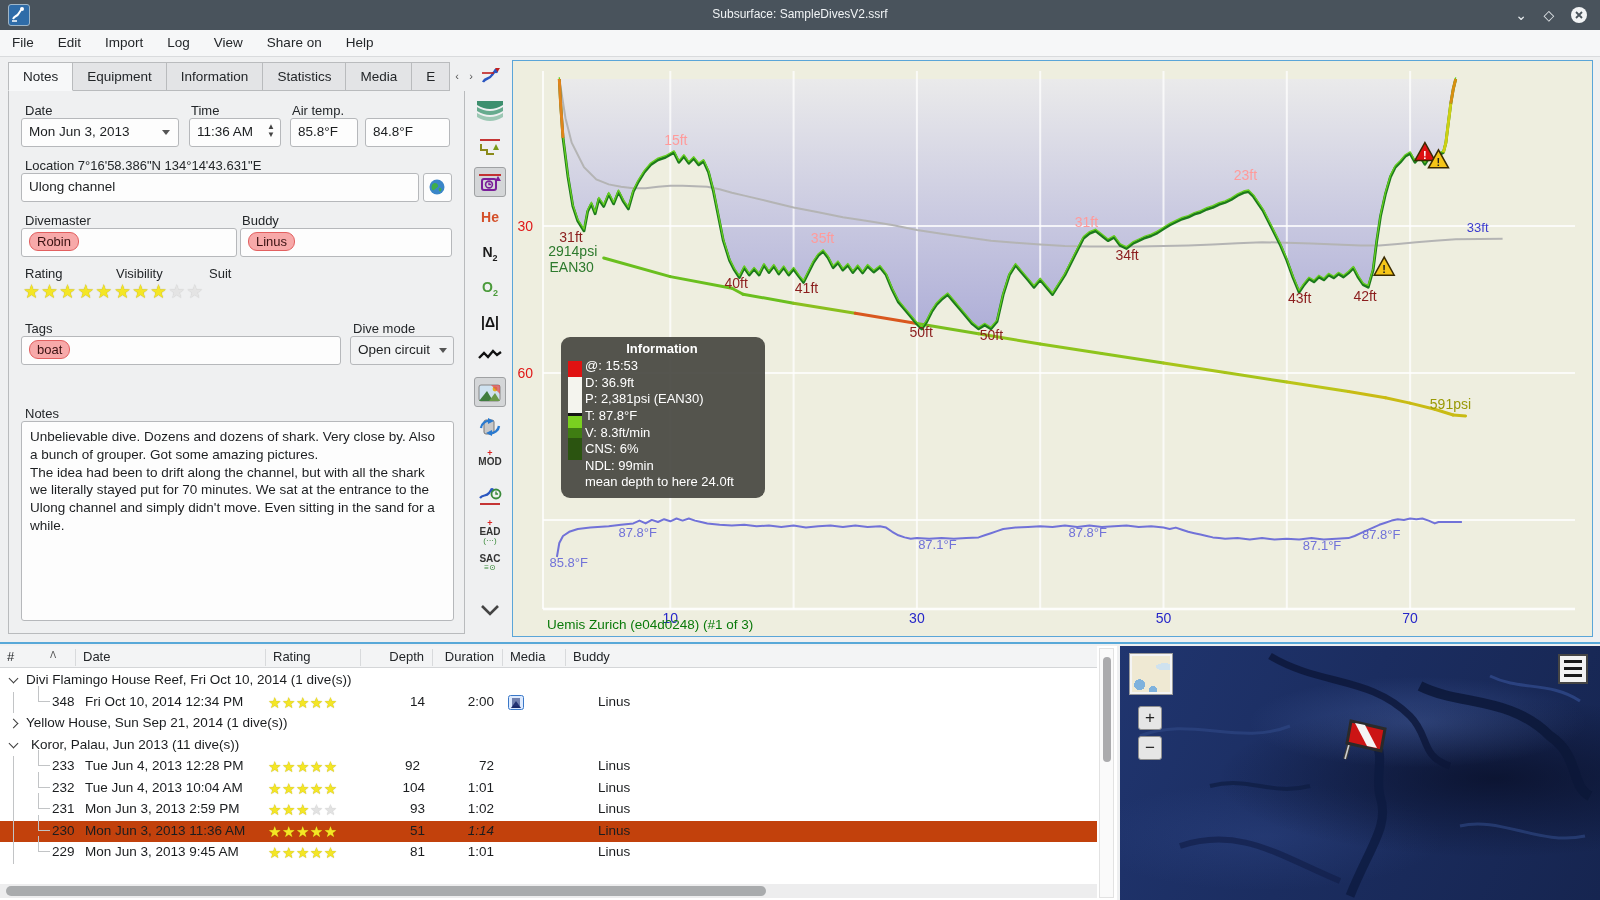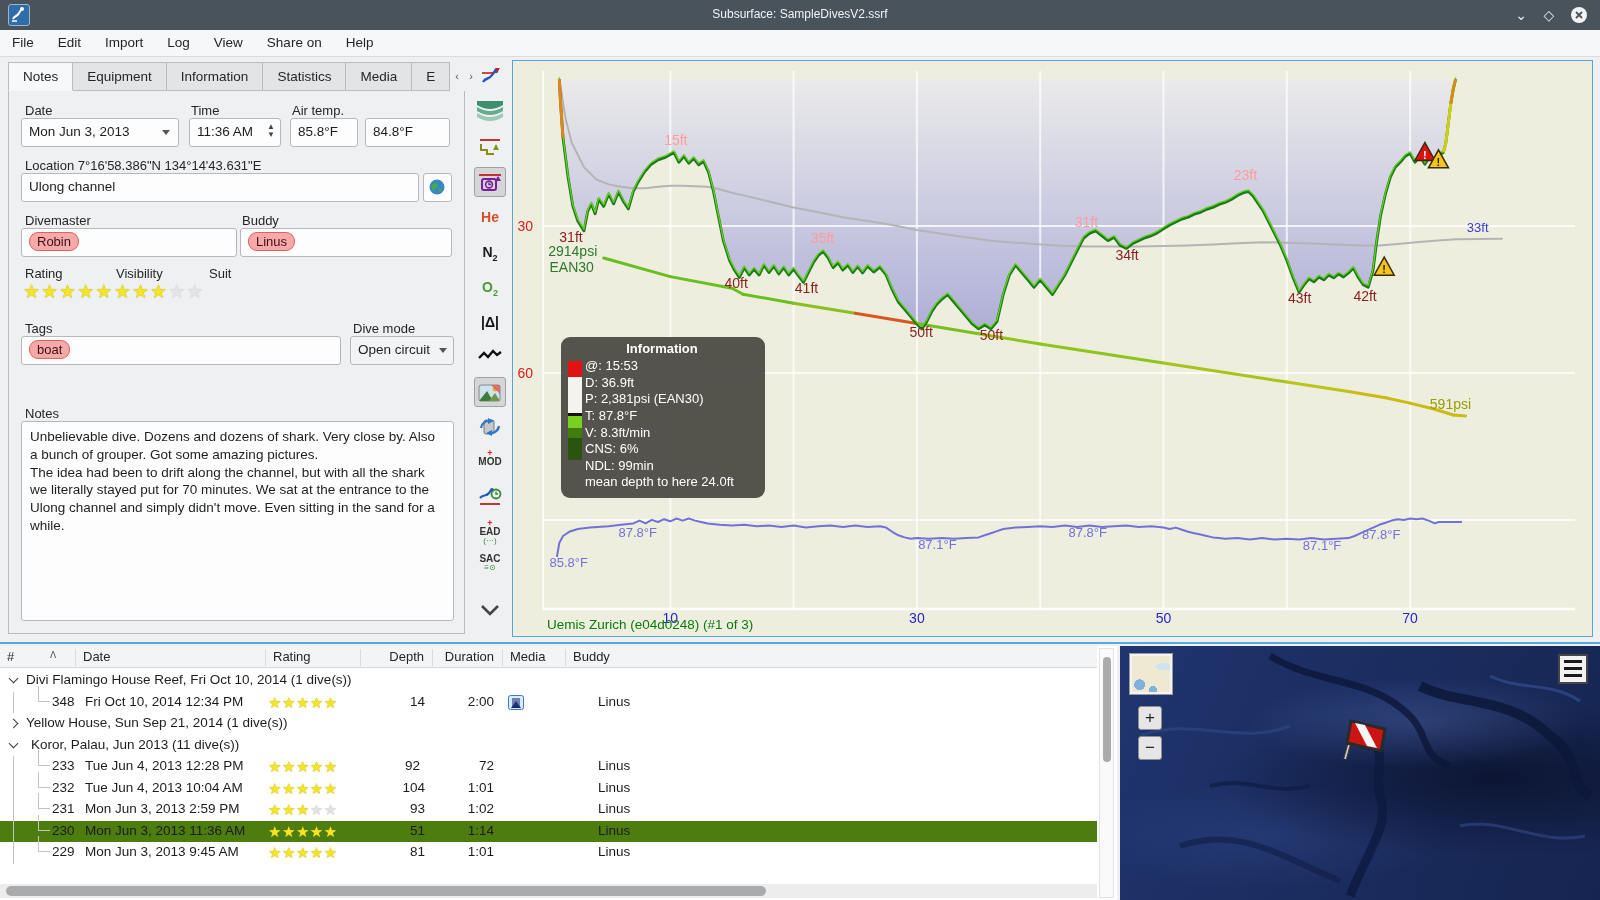--- a/index.html
+++ b/index.html
@@ -36,21 +36,21 @@
   #tooltip { position:absolute; left:48px; top:276px; width:204px; background:rgba(72,72,66,0.93); border-radius:9px; color:#fff; font-size:13px; padding:4px 8px 7px 6px; }
   #tooltip .tt-title { text-align:center; font-weight:bold; margin-bottom:2px; }
   #tt-bar { position:absolute; left:7px; top:24px; width:14px; }
   #tt-bar div { width:14px; }
   .tt-line { margin-left:18px; line-height:1.28; white-space:nowrap; }
   
   #divelist { position:absolute; left:0; top:646px; width:1117px; height:254px; background:#ffffff; }
   #dl-header { position:absolute; left:0; top:0; width:1097px; height:22px; background:#f3f4f5; border-bottom:1px solid #d4d6d8; font-size:13px; color:#232629; }
   .hcell { position:absolute; top:3px; border-left:1px solid #d8dadc; padding-left:7px; height:17px; }
   .dl-row { position:absolute; left:0; width:1097px; height:21.5px; font-size:13.5px; color:#1b1d1f; }
-  .dl-row.selected { background:#4d7c0f;padding-left:25px; }
+  .dl-row.selected { background:#c2410c;padding-left:25px; }
   .cell { position:absolute; top:2px; white-space:nowrap; }
   .tstar { font-size:15px; letter-spacing:0.5px; color:#f4e625; text-shadow:0 0 1px #a09000; }
   .tstar.off { color:#e2e2e2; text-shadow:0 0 1px #b8b8b8; }
   .tree-caret { position:absolute; left:10px; top:7px; width:7px; height:7px; border-right:1.7px solid #3c3c3c; border-bottom:1.7px solid #3c3c3c; }
   .exp { transform:rotate(45deg); top:5px; }
   .col { transform:rotate(-45deg); }
   .elbow { position:absolute; left:38px; top:-6px; width:12px; height:16px; border-left:1px solid #c2c4c6; border-bottom:1px solid #c2c4c6; }
   .vline { position:absolute; left:13px; top:0; height:21.5px; border-left:1px solid #c2c4c6; }
   #dl-hscroll { position:absolute; left:0; top:238px; width:1097px; height:14px; background:#ededee; }
   #dl-hscroll .handle { position:absolute; left:6px; top:2px; width:760px; height:10px; background:#a9abad; border-radius:5px; }
@@ -408,21 +408,21 @@
         <span class="cell" style="left: 432px; width: 62px; text-align: right;">1:02</span>
         <span class="cell" style="left: 598px;">Linus</span>
       </div>
       <div class="dl-row selected" style="top: 174.5px;">
         <span class="vline"></span>
         <span class="elbow"></span>
         <span class="cell" style="left: 52px;">230</span>
         <span class="cell" style="left: 85px;">Mon Jun 3, 2013 11:36 AM</span>
         <span class="cell" style="left: 268px;"><span class="tstar">★</span><span class="tstar">★</span><span class="tstar">★</span><span class="tstar">★</span><span class="tstar">★</span></span>
         <span class="cell" style="left: 360px; width: 65px; text-align: right;">51</span>
-        <span class="cell" style="left: 432px; width: 62px; text-align: right;">1:14</span>
+        <span class="cell" style="left: 432px; width: 62px; text-align: right; font-style: italic;">1:14</span>
         <span class="cell" style="left: 598px;">Linus</span>
       </div>
       <div class="dl-row" style="top: 196px;">
         <span class="vline"></span>
         <span class="elbow"></span>
         <span class="cell" style="left: 52px;">229</span>
         <span class="cell" style="left: 85px;">Mon Jun 3, 2013 9:45 AM</span>
         <span class="cell" style="left: 268px;"><span class="tstar">★</span><span class="tstar">★</span><span class="tstar">★</span><span class="tstar">★</span><span class="tstar">★</span></span>
         <span class="cell" style="left: 360px; width: 65px; text-align: right;">81</span>
         <span class="cell" style="left: 432px; width: 62px; text-align: right;">1:01</span>

